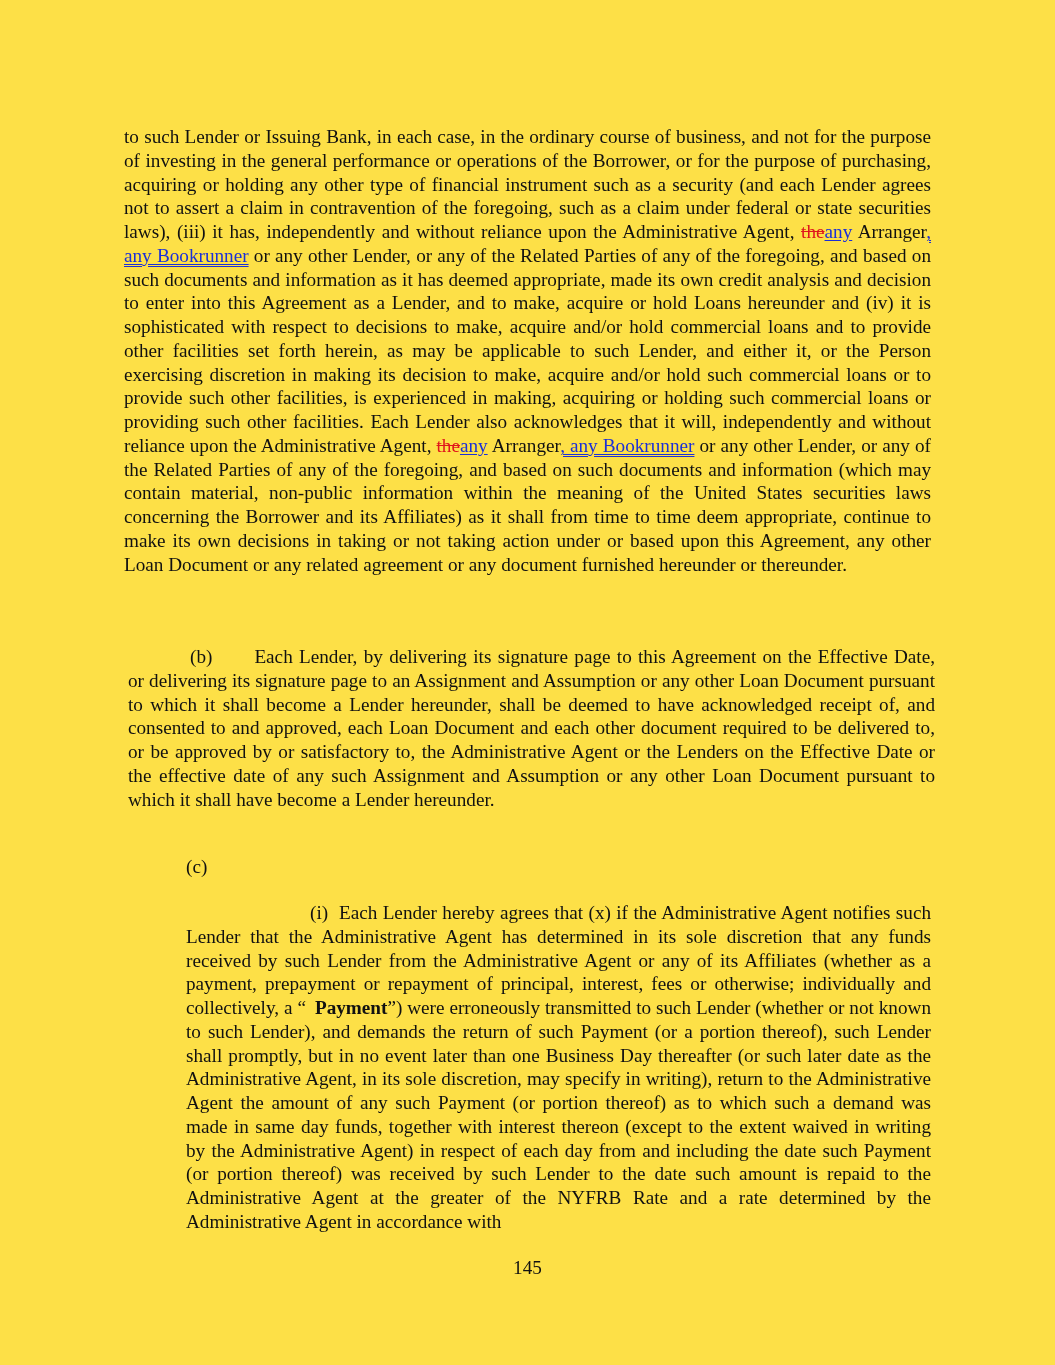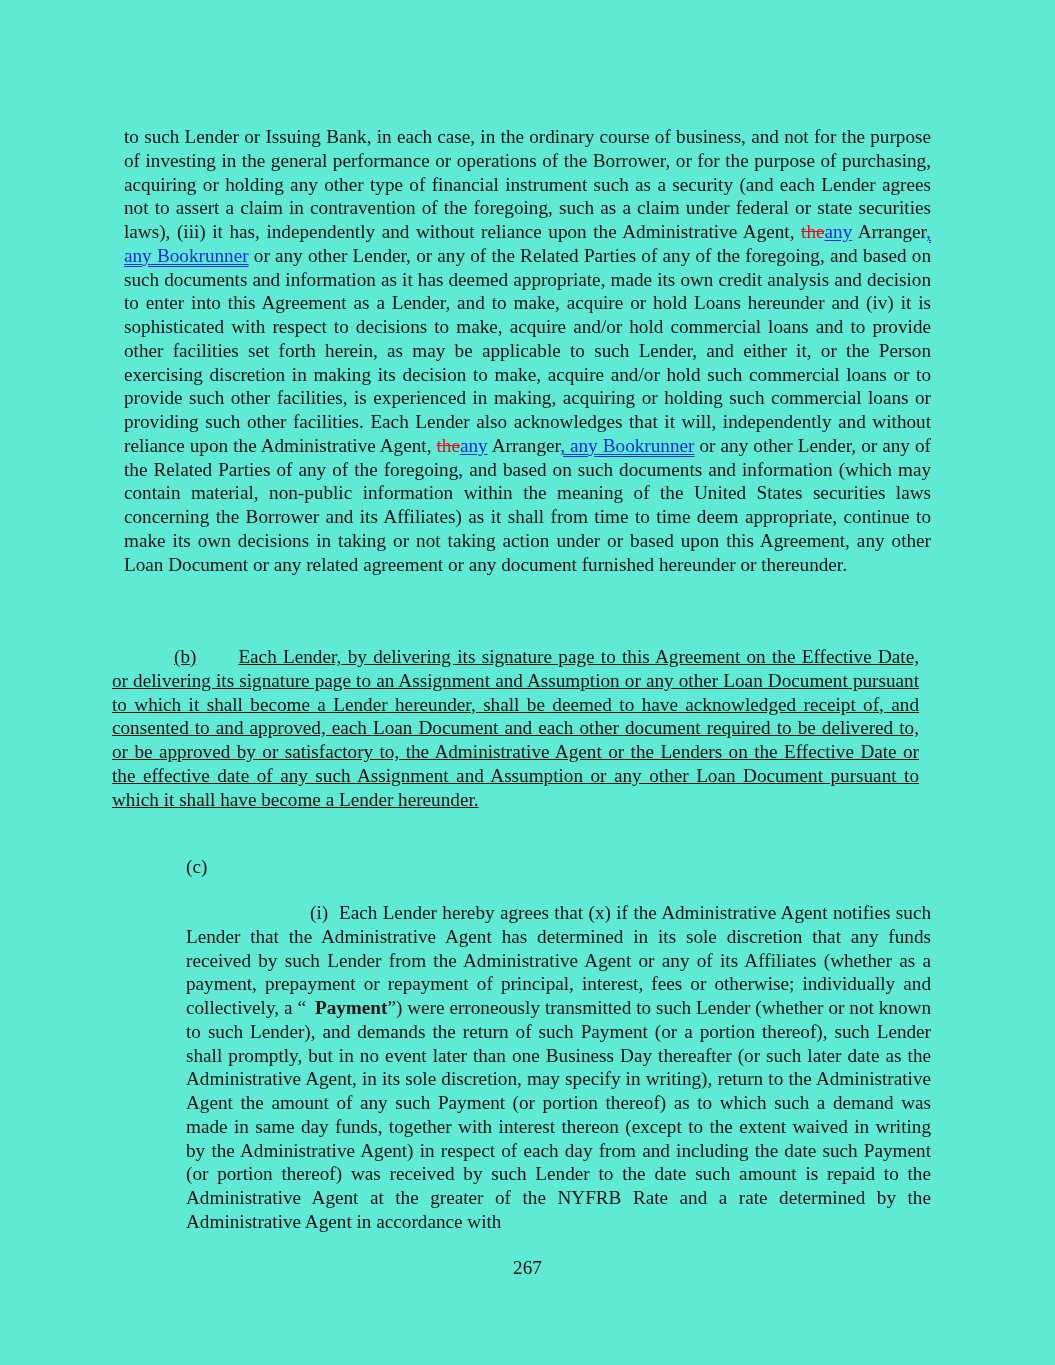--- a/index.html
+++ b/index.html
@@ -1,29 +1,29 @@
 <!DOCTYPE html>
 <html><head>
 <meta charset="utf-8">
 <style>
   html, body { margin: 0; padding: 0; background: #ffffff; }
   body {
     width: 1055px; height: 1365px; position: relative; overflow: hidden;
     font-family: "Liberation Serif", serif; color: #111111;
   }
-  .page { position: absolute; left: 0; top: 0; width: 1055px; height: 1365px; background: #5eead4; }
+  .page { position: absolute; left: 0; top: 0; width: 1055px; height: 1365px; background: #fde047; }
   .block {
     position: absolute;
     font-size: 19.2px;
     line-height: 23.75px;
     text-align: justify;
     margin: 0;
   }
   .para-a { left: 124px; top: 125px; width: 807px; }
-  .para-b { left: 112px; top: 645px; width: 807px; text-indent: 62px; text-decoration: underline; }
+  .para-b { left: 128px; top: 645px; width: 807px; text-indent: 62px; }
   .para-c { left: 186px; top: 855px; width: 200px; }
   .para-ci { left: 186px; top: 901px; width: 745px; text-indent: 124px; }
   .del { color: #e0161c; text-decoration: line-through; text-decoration-color: #e0161c; }
   .ins { color: #1b2fd8; text-decoration: underline double; text-decoration-color: #1b2fd8; text-decoration-thickness: 1px; text-underline-offset: 2px; }
   .ins-single { color: #1b2fd8; text-decoration: underline; text-decoration-color: #1b2fd8; text-underline-offset: 2px; }
   .tab-b { display: inline-block; width: 42px; }
   .bold { font-weight: bold; margin-left: 9px; }
   .page-number {
     position: absolute; left: 0; width: 1055px; top: 1256px;
     text-align: center; font-size: 19.2px; line-height: 23.75px;
@@ -35,15 +35,15 @@
 <div class="page">
 
   <p class="block para-a"><span>to such Lender or Issuing Bank, in each case, in the ordinary course of business, and not for the purpose of investing in the general performance or operations of the Borrower, or for the purpose of purchasing, acquiring or holding any other type of financial instrument such as a security (and each Lender agrees not to assert a claim in contravention of the foregoing, such as a claim under federal or state securities laws), (iii) it has, independently and without reliance upon the Administrative Agent, </span><span class="del">the</span><span class="ins-single">any</span><span> Arranger</span><span class="ins">, any Bookrunner</span><span> or any other Lender, or any of the Related Parties of any of the foregoing, and based on such documents and information as it has deemed appropriate, made its own credit analysis and decision to enter into this Agreement as a Lender, and to make, acquire or hold Loans hereunder and (iv) it is sophisticated with respect to decisions to make, acquire and/or hold commercial loans and to provide other facilities set forth herein, as may be applicable to such Lender, and either it, or the Person exercising discretion in making its decision to make, acquire and/or hold such commercial loans or to provide such other facilities, is experienced in making, acquiring or holding such commercial loans or providing such other facilities.  Each Lender also acknowledges that it will, independently and without reliance upon the Administrative Agent, </span><span class="del">the</span><span class="ins-single">any</span><span> Arranger</span><span class="ins">, any Bookrunner</span><span> or any other Lender, or any of the Related Parties of any of the foregoing, and based on such documents and information (which may contain material, non-public information within the meaning of the United States securities laws concerning the Borrower and its Affiliates) as it shall from time to time deem appropriate, continue to make its own decisions in taking or not taking action under or based upon this Agreement, any other Loan Document or any related agreement or any document furnished hereunder or thereunder.</span></p>
 
   <p class="block para-b"><span>(b)</span><span class="tab-b"></span><span>Each Lender, by delivering its signature page to this Agreement on the Effective Date, or delivering its signature page to an Assignment and Assumption or any other Loan Document pursuant to which it shall become a Lender hereunder, shall be deemed to have acknowledged receipt of, and consented to and approved, each Loan Document and each other document required to be delivered to, or be approved by or satisfactory to, the Administrative Agent or the Lenders on the Effective Date or the effective date of any such Assignment and Assumption or any other Loan Document pursuant to which it shall have become a Lender hereunder.</span></p>
 
   <p class="block para-c"><span>(c)</span></p>
 
   <p class="block para-ci"><span>(i)</span>&nbsp;&nbsp;<span>Each Lender hereby agrees that (x) if the Administrative Agent notifies such Lender that the Administrative Agent has determined in its sole discretion that any funds received by such Lender from the Administrative Agent or any of its Affiliates (whether as a payment, prepayment or repayment of principal, interest, fees or otherwise; individually and collectively, a “</span><span class="bold">Payment</span><span>”) were erroneously transmitted to such Lender (whether or not known to such Lender), and demands the return of such Payment (or a portion thereof), such Lender shall promptly, but in no event later than one Business Day thereafter (or such later date as the Administrative Agent, in its sole discretion, may specify in writing), return to the Administrative Agent the amount of any such Payment (or portion thereof) as to which such a demand was made in same day funds, together with interest thereon (except to the extent waived in writing by the Administrative Agent) in respect of each day from and including the date such Payment (or portion thereof) was received by such Lender to the date such amount is repaid to the Administrative Agent at the greater of the NYFRB Rate and a rate determined by the Administrative Agent in accordance with</span></p>
 
-  <div class="page-number">267</div>
+  <div class="page-number">145</div>
 
 </div>
 
 </body></html>

